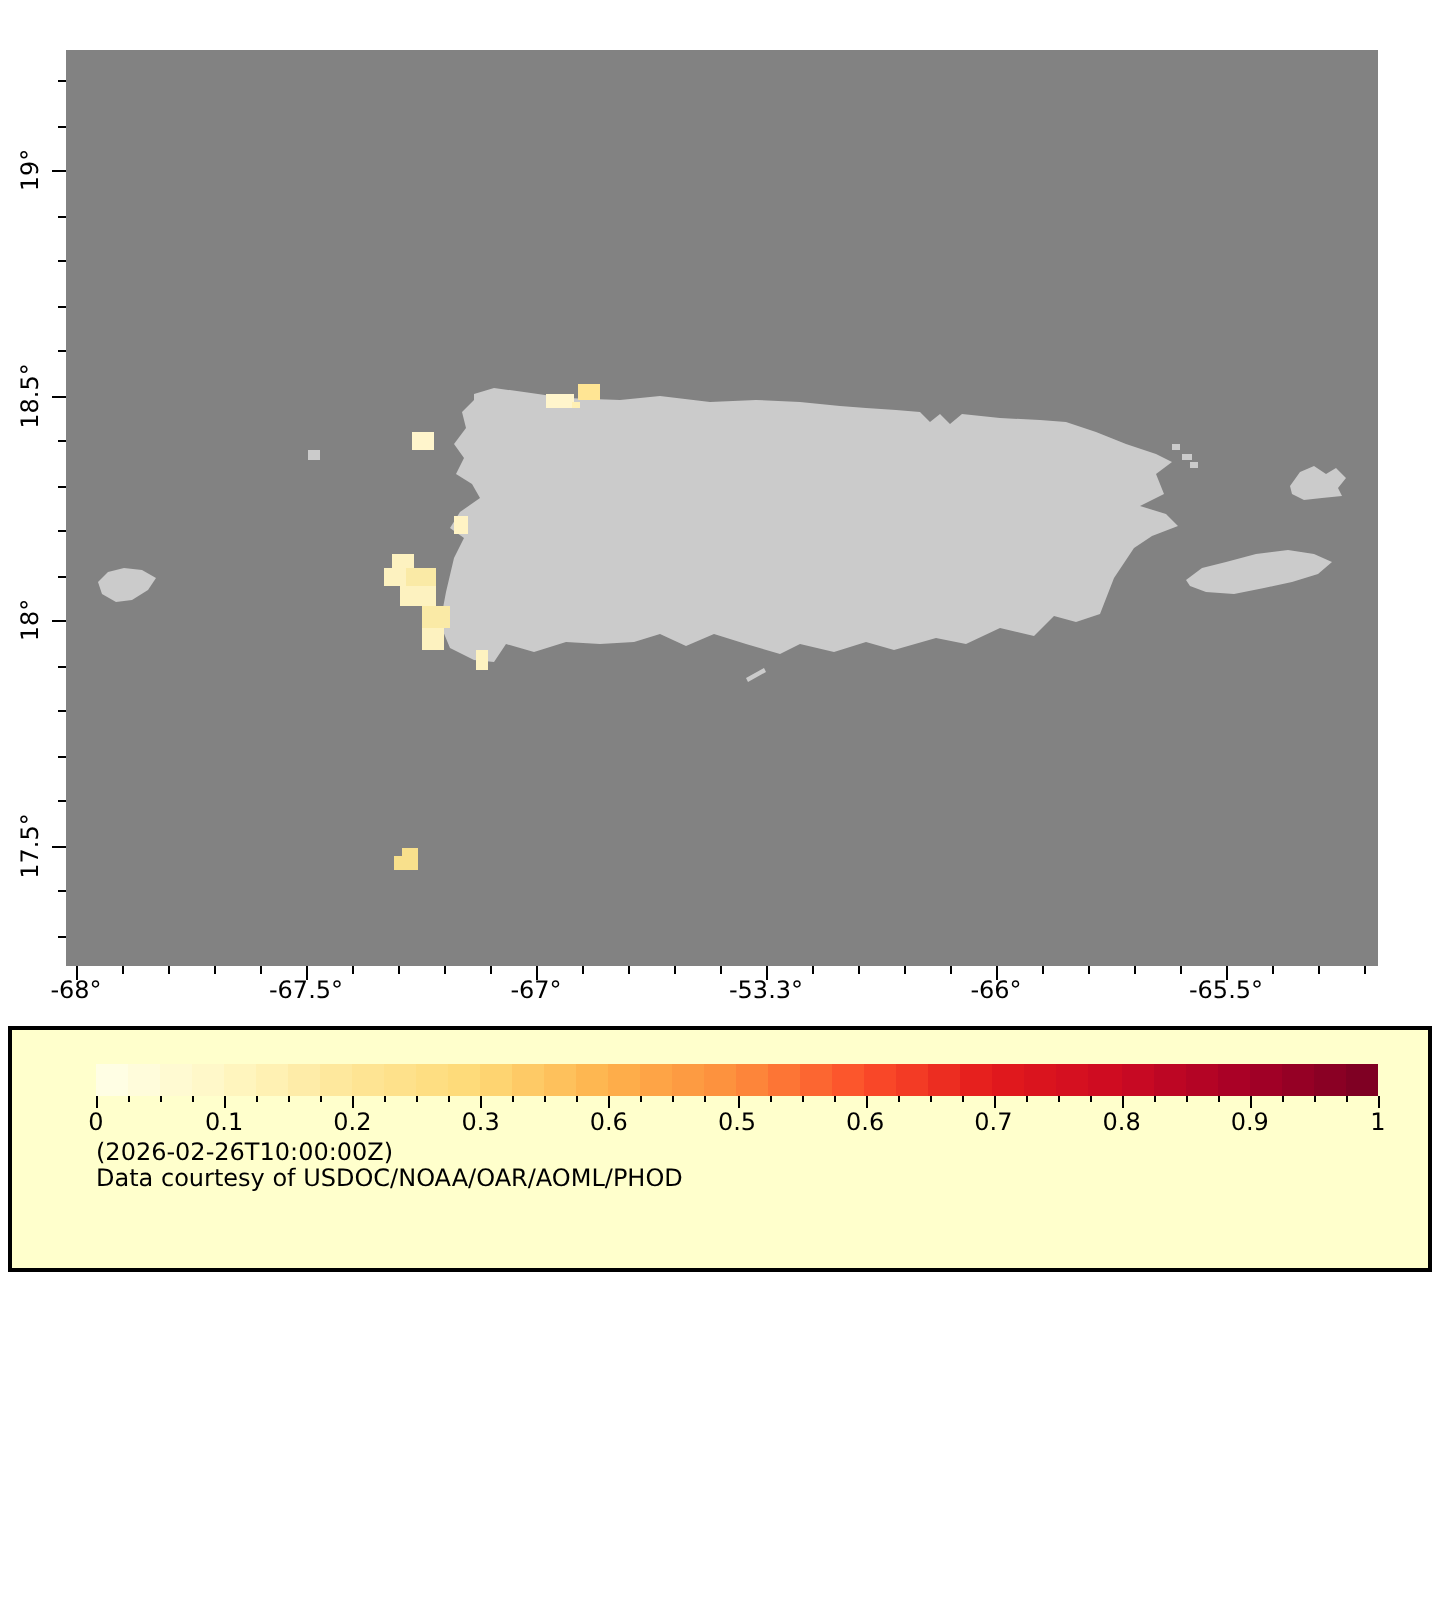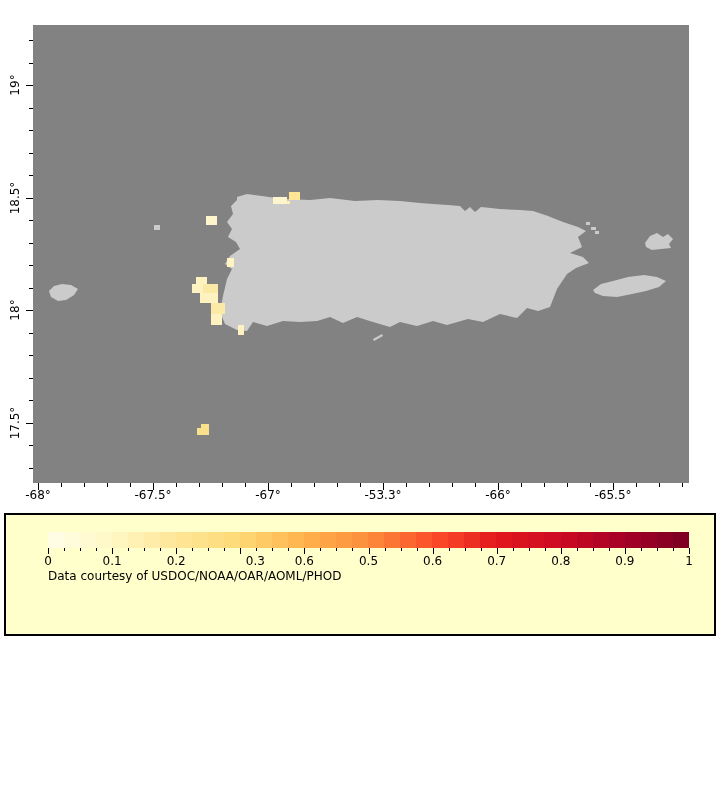--- a/index.html
+++ b/index.html
@@ -196,27 +196,28 @@
         <div class="cb-tick" style="left: 586.85px; top: 33px; height: 3px;"></div>
         <div class="cb-tick" style="left: 602.875px; top: 33px; height: 3px;"></div>
         <div class="cb-tick" style="left: 618.9px; top: 33px; height: 6px;"></div>
         <div class="cb-tick" style="left: 634.925px; top: 33px; height: 3px;"></div>
         <div class="cb-tick" style="left: 650.95px; top: 33px; height: 3px;"></div>
         <div class="cb-tick" style="left: 666.975px; top: 33px; height: 3px;"></div>
         <div class="cb-tick" style="left: 683px; top: 33px; height: 6px;"></div>
         <div class="cb-label" style="left: 42px;">0</div>
         <div class="cb-label" style="left: 106.1px; text-align: center;">0.1</div>
         <div class="cb-label" style="left: 170.2px;">0.2</div>
-        <div class="cb-label" style="left: 234.3px; margin-left: 15px;">0.3</div>
+        <div class="cb-label" style="left: 234.3px;">0.3</div>
         <div class="cb-label" style="left: 298.4px;">0.6</div>
         <div class="cb-label" style="left: 362.5px;">0.5</div>
         <div class="cb-label" style="left: 426.6px;">0.6</div>
         <div class="cb-label" style="left: 490.7px;">0.7</div>
         <div class="cb-label" style="left: 554.8px;">0.8</div>
         <div class="cb-label" style="left: 618.9px;">0.9</div>
         <div class="cb-label" style="left: 683px;">1</div>
       </div>
     <div id="legend-text">
+      <div>(2026-02-26T10:00:00Z)</div>
       <div>Data courtesy of USDOC/NOAA/OAR/AOML/PHOD</div>
     </div>
   </div>
 
 </div>
 
 </body></html>

